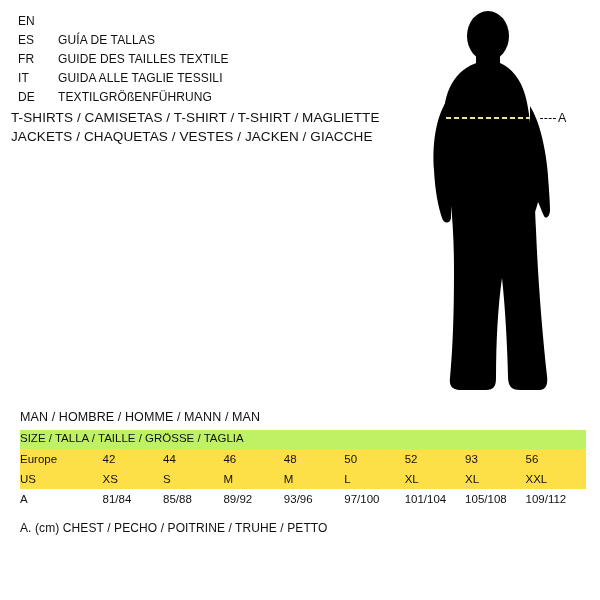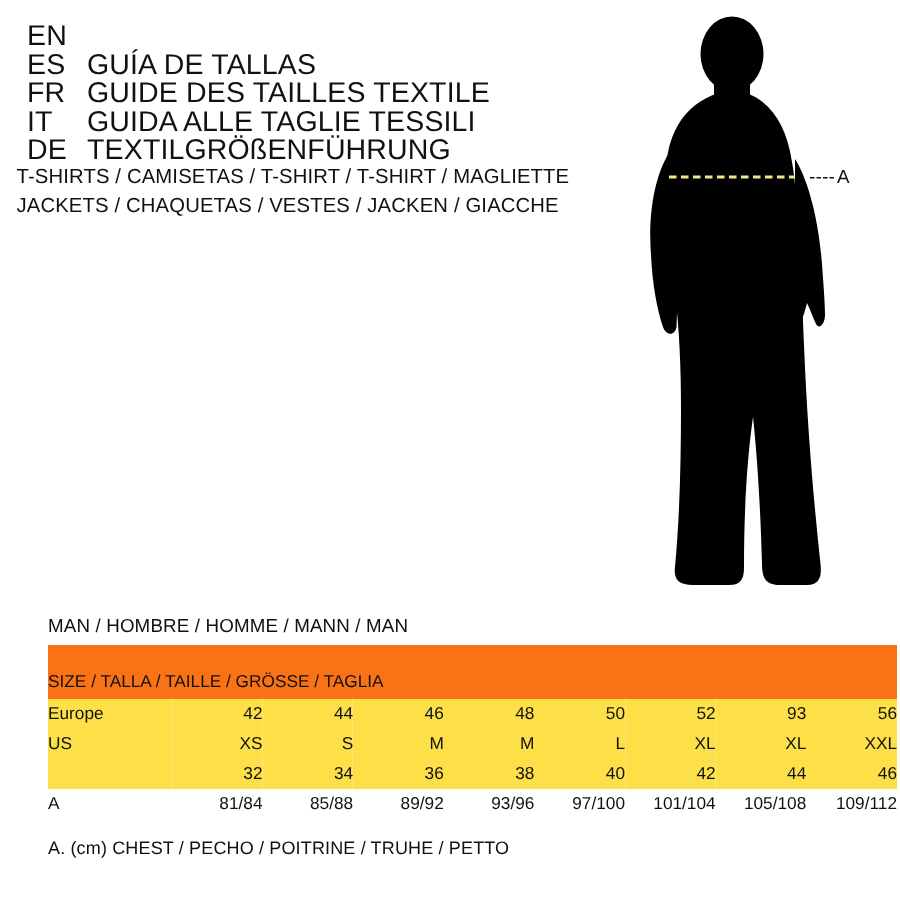--- a/index.html
+++ b/index.html
@@ -25,21 +25,21 @@
   .lang-block {
     position: absolute;
     left: 18px;
     top: 14px;
     width: 380px;
   }
   .lang-row {
     display: flex;
     align-items: baseline;
     height: 19px;
-    font-size: 19px;
+    font-size: 12px;
     letter-spacing: 0.1px;
   }
   .lang-code {
     width: 40px;
     flex: 0 0 40px;
     color: #111;
   }
   .lang-title {
     color: #111;
     white-space: nowrap;
@@ -82,21 +82,21 @@
     position: absolute;
     left: 130px;
     top: 108px;
     width: 16px;
     border-top: 1.5px dashed #111;
   }
 
   
   .table-block {
     position: absolute;
-    left: 32px;
+    left: 20px;
     top: 410px;
     width: 566px;
   }
   .man-label {
     font-size: 12.5px;
     font-weight: normal;
     color: #111;
     padding-bottom: 6px;
     letter-spacing: 0.1px;
   }
@@ -106,38 +106,38 @@
     font-size: 11.5px;
     color: #111;
   }
   table.size-table td {
     padding: 2px 0 2px 0;
     height: 16px;
     vertical-align: middle;
     white-space: nowrap;
   }
   tr.head-row td {
-    background: #f97316;
+    background: #bef264;
     font-size: 11.5px;
-    padding-top: 17px;
+    padding-top: 0;
     padding-bottom: 3px;
   }
   tr.band-row td {
     background: #fde047;
   }
   tr.white-row td {
     background: #ffffff;
   }
   td.label-col {
     width: 82px;
     padding-left: 3px;
   }
   td.val {
     width: 60px;
-    text-align: right;
+    text-align: left;
   }
   .footnote {
     margin-top: 12px;
     font-size: 12px;
     color: #111;
     letter-spacing: 0.1px;
   }
 </style>
 </head>
 <body>
@@ -233,31 +233,20 @@
           <td class="label-col">US</td>
           <td class="val">XS</td>
           <td class="val">S</td>
           <td class="val">M</td>
           <td class="val">M</td>
           <td class="val">L</td>
           <td class="val">XL</td>
           <td class="val">XL</td>
           <td class="val">XXL</td>
         </tr>
-        <tr class="band-row">
-          <td class="label-col"></td>
-          <td class="val">32</td>
-          <td class="val">34</td>
-          <td class="val">36</td>
-          <td class="val">38</td>
-          <td class="val">40</td>
-          <td class="val">42</td>
-          <td class="val">44</td>
-          <td class="val">46</td>
-        </tr>
         <tr class="white-row">
           <td class="label-col">A</td>
           <td class="val">81/84</td>
           <td class="val">85/88</td>
           <td class="val">89/92</td>
           <td class="val">93/96</td>
           <td class="val">97/100</td>
           <td class="val">101/104</td>
           <td class="val">105/108</td>
           <td class="val">109/112</td>

